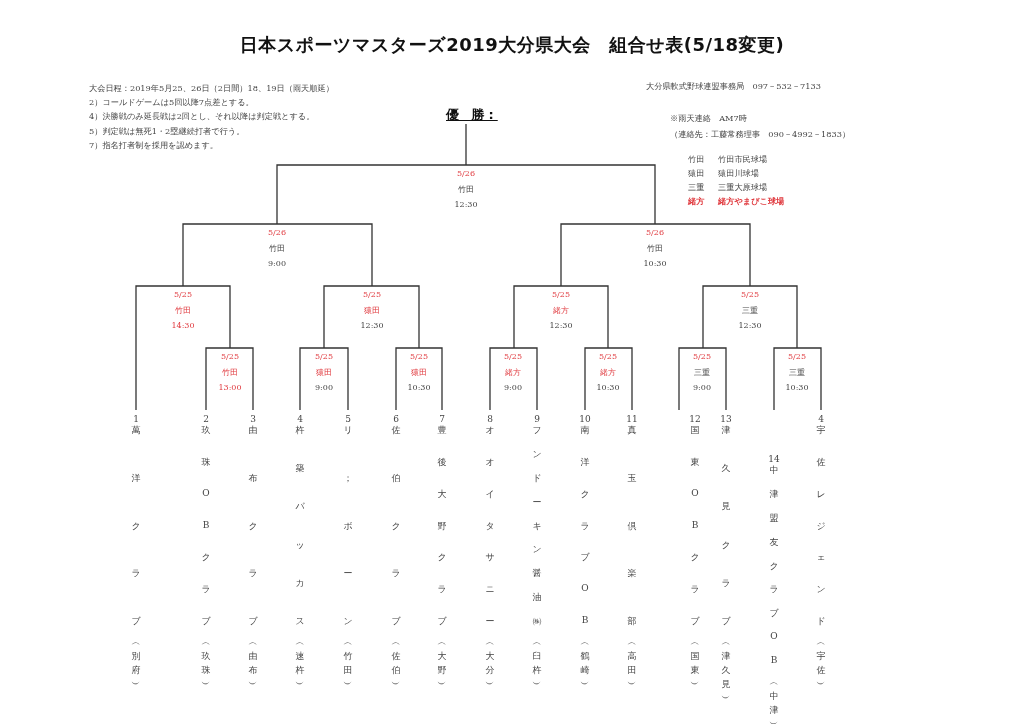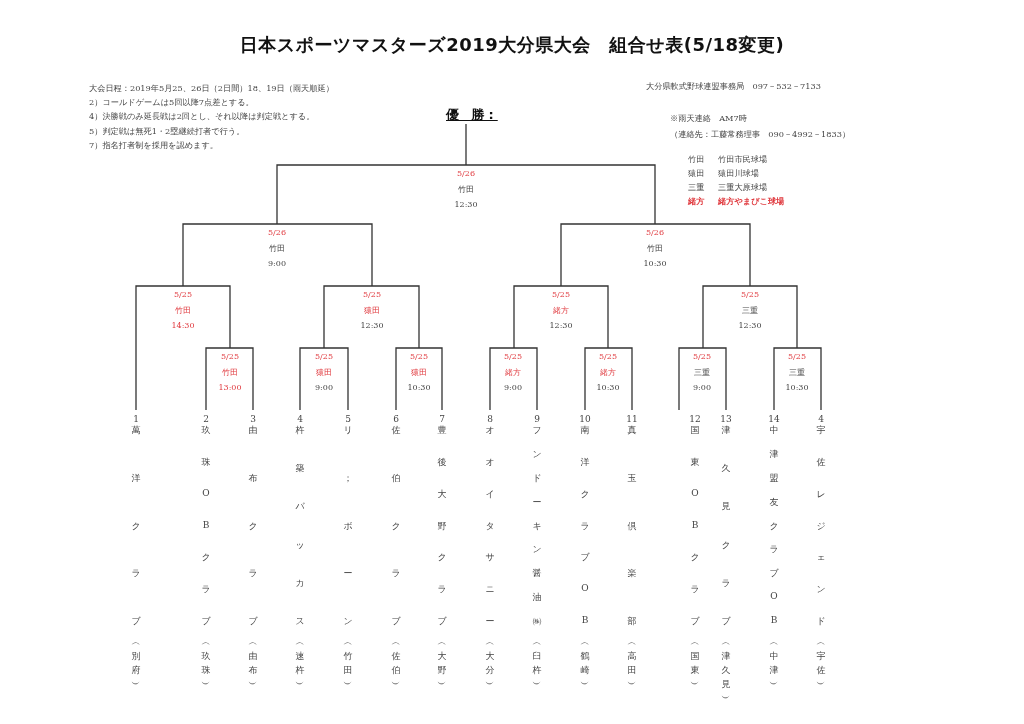--- a/index.html
+++ b/index.html
@@ -316,21 +316,21 @@
       <span class="ch" style="position: absolute; left: 0px; width: 24px; top: 86.4px;">見</span>
       <span class="ch" style="position: absolute; left: 0px; width: 24px; top: 124.6px;">ク</span>
       <span class="ch" style="position: absolute; left: 0px; width: 24px; top: 162.8px;">ラ</span>
       <span class="ch" style="position: absolute; left: 0px; width: 24px; top: 201px;">ブ</span>
       <span class="ch" style="position: absolute; left: 0px; width: 24px; top: 222px;">︵</span>
       <span class="ch" style="position: absolute; left: 0px; width: 24px; top: 236px;">津</span>
       <span class="ch" style="position: absolute; left: 0px; width: 24px; top: 250px;">久</span>
       <span class="ch" style="position: absolute; left: 0px; width: 24px; top: 264px;">見</span>
       <span class="ch" style="position: absolute; left: 0px; width: 24px; top: 278px;">︶</span>
     </div>
-    <div class="team-col" style="left: 762px;">
+    <div class="team-col" style="left: 762px; margin-top: 40px;">
       <span class="num">14</span>
       <span class="ch" style="position: absolute; left: 0px; width: 24px; top: 10px;">中</span>
       <span class="ch" style="position: absolute; left: 0px; width: 24px; top: 33.875px;">津</span>
       <span class="ch" style="position: absolute; left: 0px; width: 24px; top: 57.75px;">盟</span>
       <span class="ch" style="position: absolute; left: 0px; width: 24px; top: 81.625px;">友</span>
       <span class="ch" style="position: absolute; left: 0px; width: 24px; top: 105.5px;">ク</span>
       <span class="ch" style="position: absolute; left: 0px; width: 24px; top: 129.375px;">ラ</span>
       <span class="ch" style="position: absolute; left: 0px; width: 24px; top: 153.25px;">ブ</span>
       <span class="ch" style="position: absolute; left: 0px; width: 24px; top: 177.125px;">O</span>
       <span class="ch" style="position: absolute; left: 0px; width: 24px; top: 201px;">B</span>

